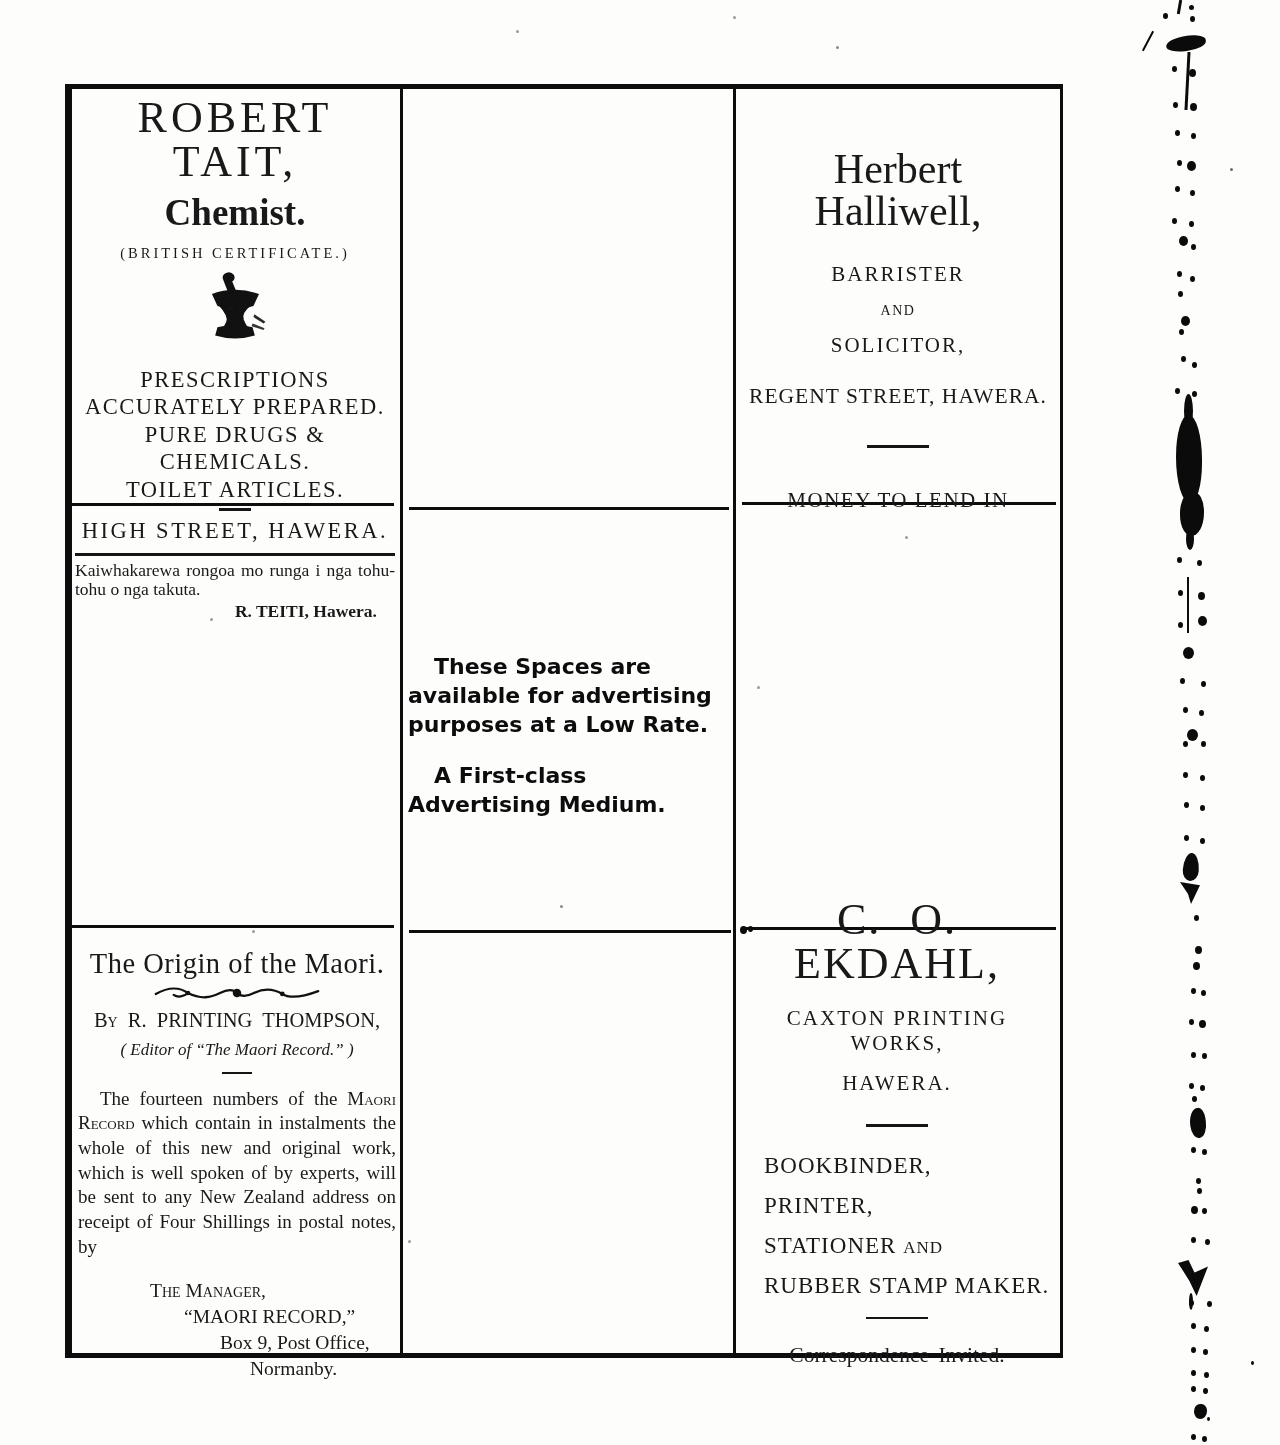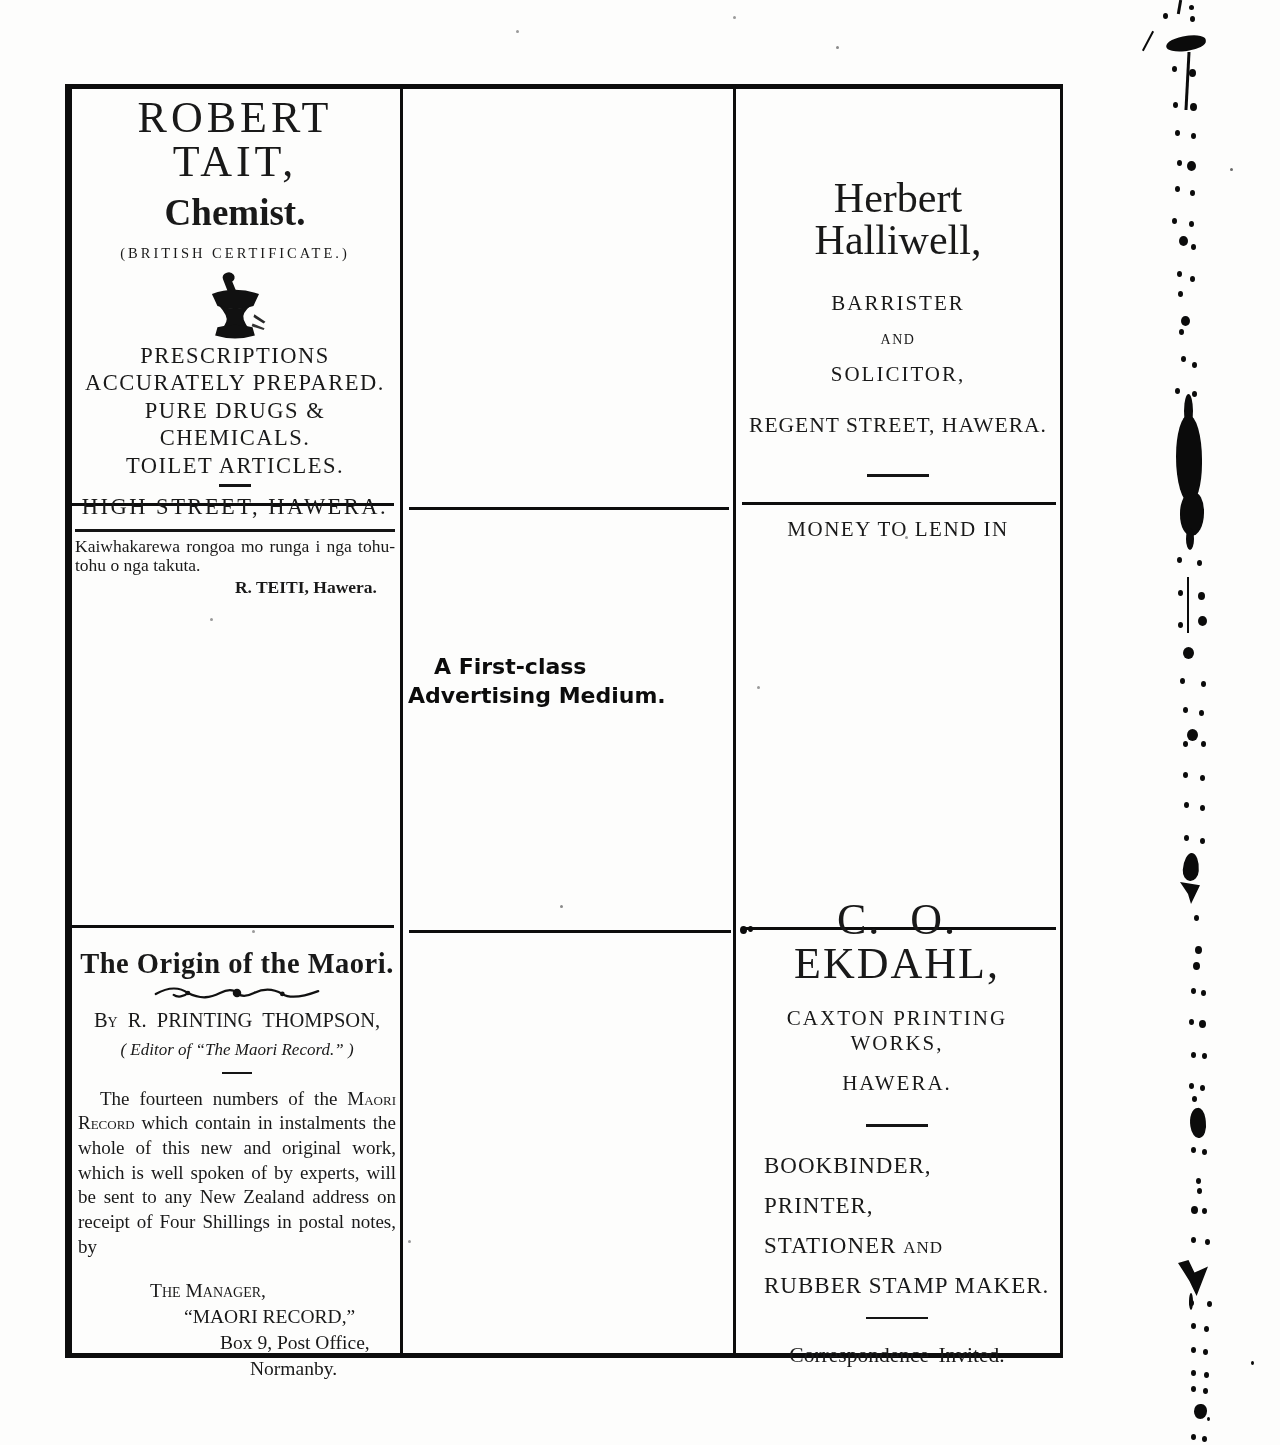--- a/index.html
+++ b/index.html
@@ -31,45 +31,45 @@
   .rule.short{width:32px;height:3px;}
   .rule.med{width:62px;height:2.5px;}
   .rule.full{width:100%;height:2.5px;}
   .sc{font-variant:small-caps;}
   
   .tait{left:75px;top:96px;width:320px;text-align:center;}
   .tait-name{font-size:44px;letter-spacing:4px;word-spacing:16px;line-height:1;}
   .tait-trade{font-size:37px;font-weight:bold;margin-top:10px;line-height:1;}
   .tait-cert{font-size:14.5px;letter-spacing:3px;margin-top:14px;}
   .tait-icon{margin-top:8px;height:72px;}
-  .tait-lines{font-size:22.5px;letter-spacing:1.5px;line-height:1.22;margin-top:0;}
+  .tait-lines{font-size:22.5px;letter-spacing:1.5px;line-height:1.22;margin-top:24px;}
   .tait .rule.short{margin-top:5px;}
   .tait-address{font-size:22.5px;letter-spacing:2.5px;margin-top:7px;}
   .tait .rule.full{margin-top:9px;}
   .tait-note{font-weight:normal;font-size:17.5px;line-height:1.12;text-align:left;margin-top:5px;text-align:justify;}
   .tait-sig{font-weight:bold;font-size:17.5px;text-align:right;padding-right:18px;margin-top:1px;}
   
-  .halliwell{left:742px;top:148px;width:312px;text-align:center;margin-top:29px;}
+  .halliwell{left:742px;top:148px;width:312px;text-align:center;}
   .hall-name{font-size:42px;word-spacing:12px;line-height:1;}
   .hall-role1{font-size:21px;letter-spacing:2px;margin-top:30px;}
   .hall-conj{font-size:14px;letter-spacing:1.5px;margin-top:16px;}
   .hall-role2{font-size:21px;letter-spacing:2px;margin-top:14px;}
   .hall-address{font-size:21.5px;letter-spacing:1px;margin-top:26px;}
   .halliwell .rule.med{margin-top:36px;}
   .hall-offer{font-size:21px;letter-spacing:1.5px;line-height:1.55;margin-top:36px;}
   
   .notice{left:408px;top:652px;width:318px;}
   .notice p{
     margin:0;font-family:"DejaVu Sans","Liberation Sans",sans-serif;
     font-weight:bold;font-size:22px;line-height:1.32;text-indent:26px;color:#0c0c0c;
   }
   .notice p + p{margin-top:22px;}
   
   .origin{left:78px;top:950px;width:318px;text-align:center;}
-  .origin-title{font-size:28.5px;font-weight:bold;letter-spacing:0.5px;line-height:1;}
+  .origin-title{font-size:28.5px;font-weight:normal;letter-spacing:0.5px;line-height:1;}
   .origin-flourish{margin-top:5px;height:18px;}
   .origin-byline{font-size:20.5px;margin-top:7px;word-spacing:5px;}
   .origin-editor{font-style:italic;font-size:17px;margin-top:8px;}
   .origin .rule.short{width:30px;height:2px;margin-top:12px;}
   .origin-body{font-size:19px;text-align:justify;text-indent:22px;line-height:1.3;margin-top:13px;word-spacing:1px;}
   .origin-contact{text-align:left;font-size:19.5px;line-height:1.32;margin-top:8px;}
   .origin-contact .l0{margin-left:72px;}
   .origin-contact .l1{margin-left:106px;}
   .origin-contact .l2{margin-left:142px;}
   .origin-contact .l3{margin-left:172px;}
@@ -207,20 +207,21 @@
     <div class="hall-conj">AND</div>
     <div class="hall-role2">SOLICITOR,</div>
     <div class="hall-address">REGENT STREET, HAWERA.</div>
     <div class="rule med"></div>
     <div class="hall-offer">
       <div>MONEY TO LEND IN</div>
     </div>
   </section>
 
   <section class="ad notice">
+    <p>These Spaces are available for advertising purposes at a Low Rate.</p>
     <p>A First-class Advertising Medium.</p>
   </section>
 
   <section class="ad origin">
     <div class="origin-title">The Origin of the Maori.</div>
     <div class="origin-flourish">
       <svg width="170" height="18" viewBox="0 0 180 18" xmlns="http://www.w3.org/2000/svg">
         <path d="M4 10 C18 2 30 3 38 9 C34 13 27 14 23 11 M38 9 C52 16 62 14 72 9 C80 5 86 5 90 9 C94 13 100 13 108 9 C118 4 128 4 138 10 C146 15 160 13 176 7" stroke="#111" stroke-width="2.4" fill="none" stroke-linecap="round"></path>
         <circle cx="90" cy="9" r="4.5" fill="#111"></circle>
         <circle cx="38" cy="9" r="2.5" fill="#111"></circle>

